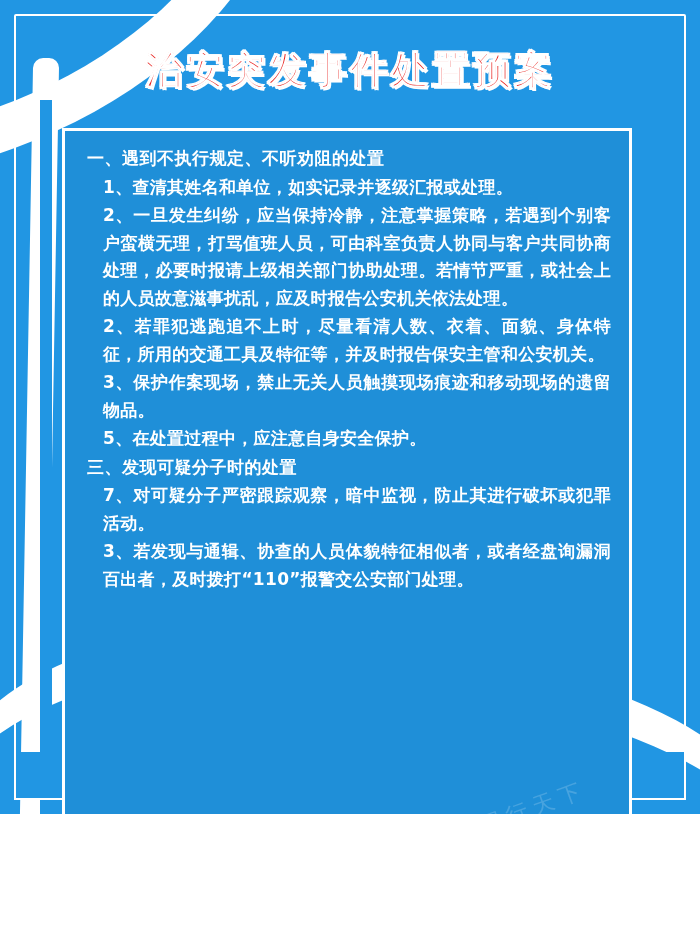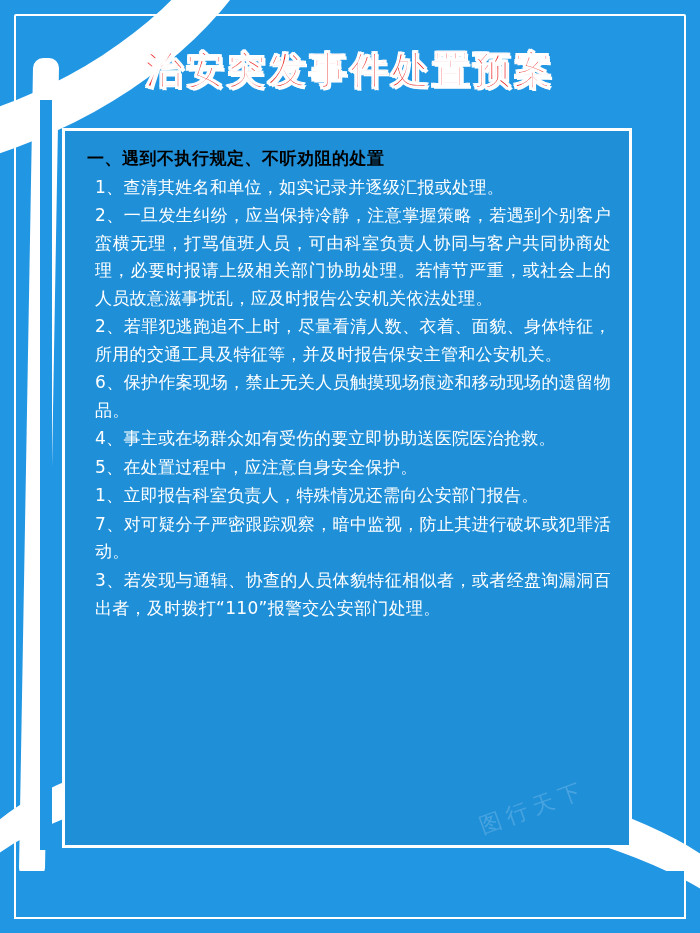--- a/index.html
+++ b/index.html
@@ -4,21 +4,21 @@
 <style>
   html,body{margin:0;padding:0;}
   body{
     width:700px;height:933px;
     background:#ffffff;
     font-family:"DejaVu Sans","Liberation Sans",sans-serif;
     overflow:hidden;
   }
   .poster{
     position:relative;
-    width:700px;height:933px;
+    width:700px;height:814px;
     background:#2196e3;
     overflow:hidden;
   }
   
   .outer-line{
     position:absolute;
     left:14px;top:14px;right:14px;bottom:14px;
     border:2px solid #ffffff;
     box-sizing:border-box;
     border-radius:2px;
@@ -107,34 +107,34 @@
     border:3px solid #ffffff;
     box-sizing:border-box;
     padding:14px 18px 10px 22px;
     overflow:hidden;
   }
   .panel .inner{
     position:relative;
     z-index:2;
   }
   .heading{
-    color:#000000;
+    color:#ffffff;
     font-weight:bold;
     font-size:17px;
     line-height:1.62;
     letter-spacing:0.5px;
     margin:0 0 1px 0;
   }
   .para{
     color:#ffffff;
-    font-weight:normal;
+    font-weight:bold;
     font-size:17px;
     line-height:1.62;
     letter-spacing:0.3px;
-    margin:0 0 1px 8px;
+    margin:0 0 1px 16px;
     text-align:justify;
   }
   
   .watermark{
     position:absolute;
     right:40px;bottom:22px;
     color:rgba(255,255,255,0.18);
     font-size:22px;
     letter-spacing:6px;
     transform:rotate(-20deg);
@@ -165,24 +165,23 @@
 
   <div class="panel">
     <div class="watermark">图行天下</div>
     <div class="inner">
 
       <p class="heading">一、遇到不执行规定、不听劝阻的处置</p>
       <p class="para">1、查清其姓名和单位，如实记录并逐级汇报或处理。</p>
       <p class="para">2、一旦发生纠纷，应当保持冷静，注意掌握策略，若遇到个别客户蛮横无理，打骂值班人员，可由科室负责人协同与客户共同协商处理，必要时报请上级相关部门协助处理。若情节严重，或社会上的人员故意滋事扰乱，应及时报告公安机关依法处理。</p>
 
       <p class="para">2、若罪犯逃跑追不上时，尽量看清人数、衣着、面貌、身体特征，所用的交通工具及特征等，并及时报告保安主管和公安机关。</p>
-      <p class="para">6、保护作案现场，禁止无关人员触摸现场痕迹和移动现场的遗留物品。</p>
-      <p class="para">4、事主或在场群众如有受伤的要立即协助送医院医治抢救。</p>
+      <p class="para">3、保护作案现场，禁止无关人员触摸现场痕迹和移动现场的遗留物品。</p>
       <p class="para">5、在处置过程中，应注意自身安全保护。</p>
 
-      <p class="para">1、立即报告科室负责人，特殊情况还需向公安部门报告。</p>
+      <p class="heading">三、发现可疑分子时的处置</p>
       <p class="para">7、对可疑分子严密跟踪观察，暗中监视，防止其进行破坏或犯罪活动。</p>
       <p class="para">3、若发现与通辑、协查的人员体貌特征相似者，或者经盘询漏洞百出者，及时拨打“110”报警交公安部门处理。</p>
 
     </div>
   </div>
 
 </div>
 
 </body></html>

